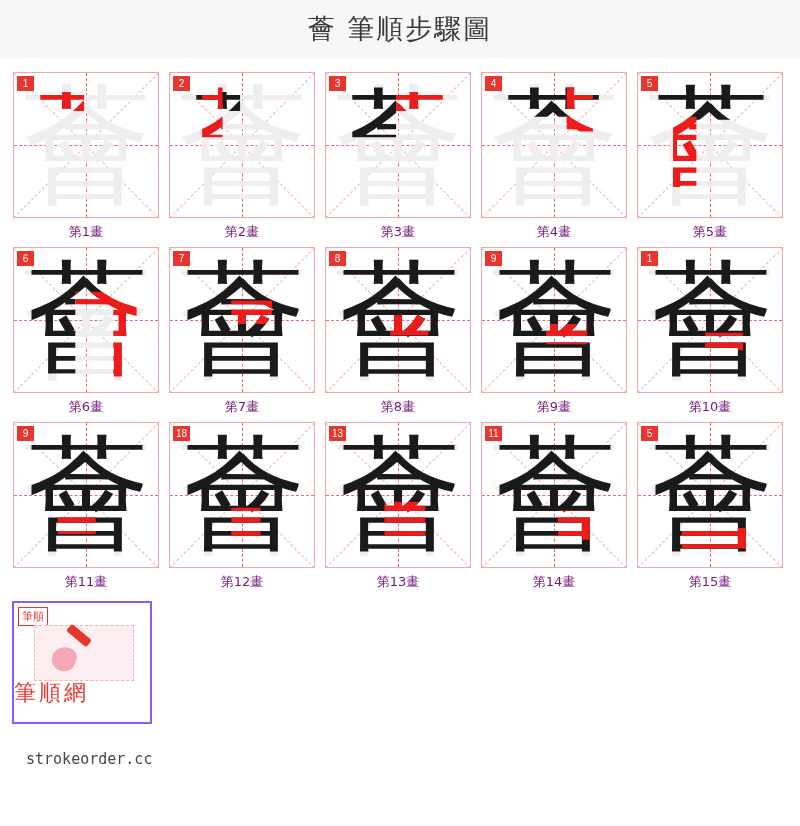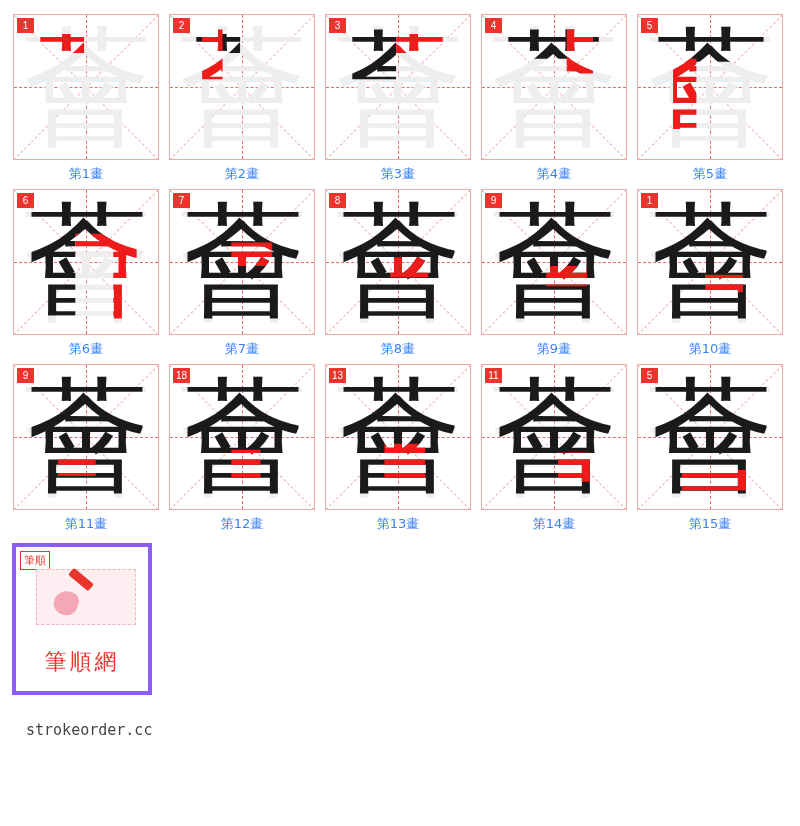--- a/index.html
+++ b/index.html
@@ -119,32 +119,32 @@
   .clip {
     position: absolute;
     overflow: hidden;
     left: 0; top: 0;
     width: 146px; height: 146px;
     z-index: 3;
   }
   .caption {
     margin-top: 5px;
     font-size: 13px;
-    color: #3b82f6;
+    color: #701a75;
     font-family: "DejaVu Sans", sans-serif;
   }
   .footer {
     margin-top: 10px;
     padding-left: 12px;
   }
   .logo-box {
     position: relative;
     width: 140px;
-    height: 152px;
-    border: 4px solid #8b5cf6;
+    height: 123px;
+    border: 2px solid #8b5cf6;
     background: #ffffff;
   }
   .logo-badge {
     position: absolute;
     left: 4px; top: 4px;
     background: #ffffff;
     border: 1px solid #e8352e;
     color: #e8352e;
     font-size: 11px;
     padding: 1px 3px;
@@ -184,39 +184,42 @@
     height: 24px;
     background: #f6a7b6;
     border-radius: 60% 40% 50% 50%;
     transform: rotate(20deg);
   }
   .logo-text {
     position: absolute;
     left: 0;
     bottom: 14px;
     width: 100%;
-    text-align: center;
+    text-align: left;
     font-size: 22px;
     color: #e8352e;
     letter-spacing: 3px;
     font-family: "DejaVu Sans", sans-serif;
   }
   .site {
     margin-top: 26px;
     padding-left: 14px;
     font-size: 15px;
     color: #444444;
     font-family: "DejaVu Sans Mono", monospace;
   }
 </style>
 </head>
 <body>
 
 <div id="page">
 
+  <div class="title-bar">
+    <div class="title">薈 筆順步驟圖</div>
+  </div>
 
   <div class="grid">
 
     <div class="row">
 
       <div class="cellwrap">
         <div class="cell">
           <div class="diag1"></div>
           <div class="diag2"></div>
           <div class="vline"></div>

